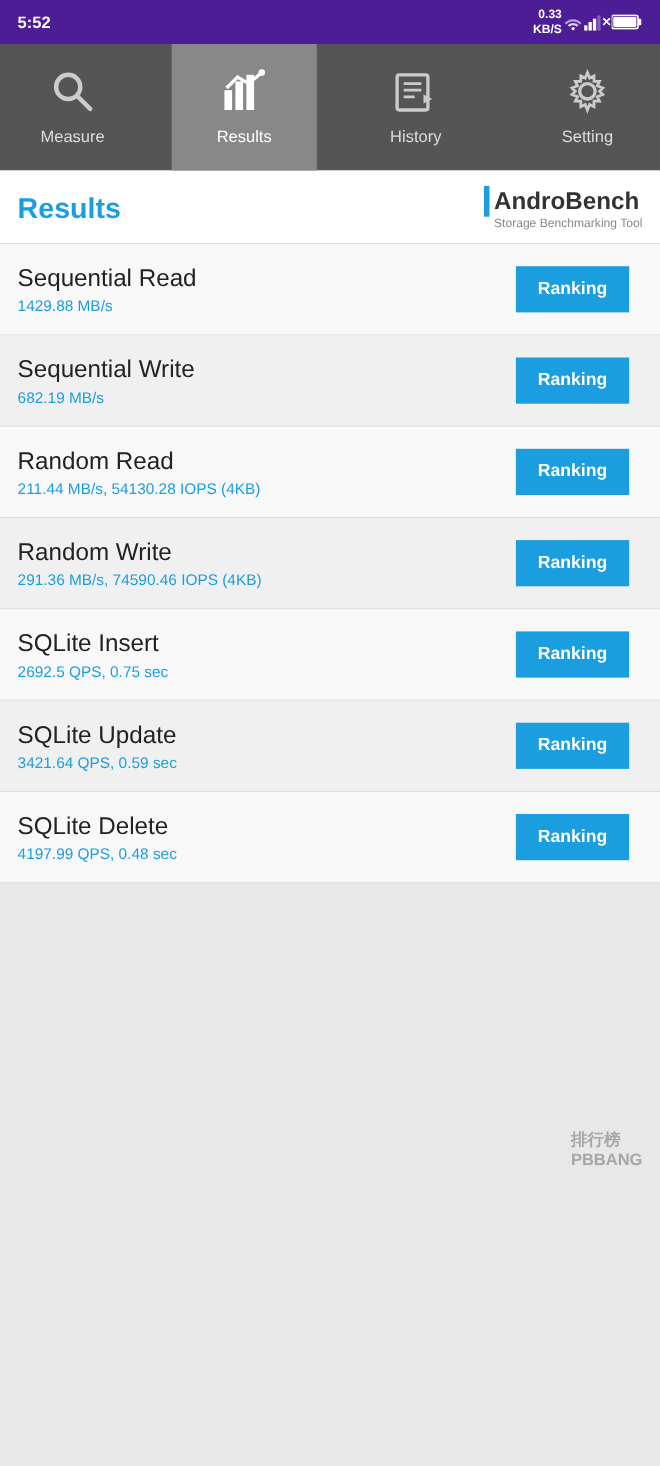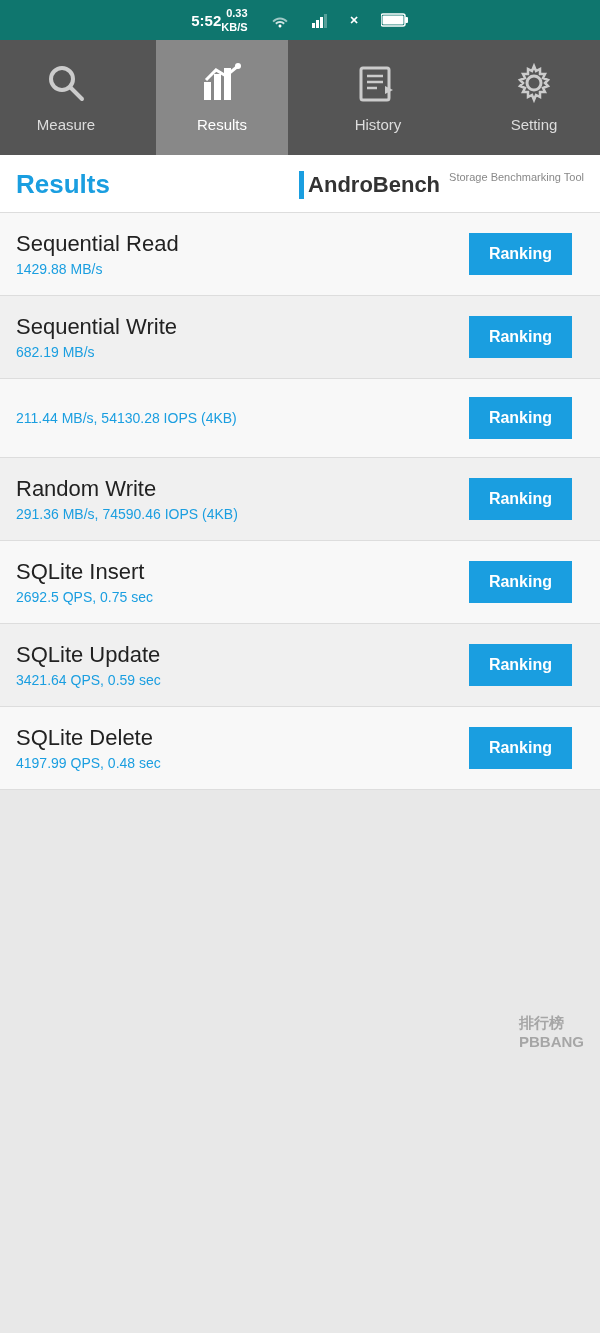--- a/index.html
+++ b/index.html
@@ -7,34 +7,34 @@
     body {
       width: 600px;
       min-height: 1333px;
       font-family: 'Arial', sans-serif;
       background: #e8e8e8;
       overflow-x: hidden;
     }
 
     
     .status-bar {
-      background: #0f766e;
+      background: #4c1d95;
       color: #fff;
       height: 40px;
       display: flex;
       align-items: center;
-      justify-content: center;
+      justify-content: space-between;
       padding: 0 16px;
       font-size: 15px;
       font-weight: bold;
     }
     .status-right {
       display: flex;
       align-items: center;
-      gap: 22px;
+      gap: 0;
       font-size: 12px;
     }
     .status-right .net-speed {
       font-size: 11px;
       text-align: right;
       line-height: 1.2;
     }
 
     
     .nav-tabs {
@@ -78,21 +78,21 @@
       justify-content: space-between;
       border-bottom: 1px solid #ddd;
     }
     .results-title {
       font-size: 26px;
       font-weight: bold;
       color: #1a9ee0;
     }
     .brand-logo {
       display: flex;
-      flex-direction: row;
+      flex-direction: column;
       align-items: flex-start;
       text-align: right;
     }
     .brand-name {
       font-size: 22px;
       font-weight: bold;
       color: #333;
       display: flex;
       align-items: center;
     }
@@ -268,20 +268,21 @@
   </div>
     <div class="result-item">
     <div class="result-info">
       <div class="result-name">Sequential Write</div>
       <div class="result-value">682.19 MB/s</div>
     </div>
     <button class="ranking-btn">Ranking</button>
   </div>
     <div class="result-item">
     <div class="result-info">
+      <div class="result-name">Random Read</div>
       <div class="result-value">211.44 MB/s, 54130.28 IOPS (4KB)</div>
     </div>
     <button class="ranking-btn">Ranking</button>
   </div>
     <div class="result-item">
     <div class="result-info">
       <div class="result-name">Random Write</div>
       <div class="result-value">291.36 MB/s, 74590.46 IOPS (4KB)</div>
     </div>
     <button class="ranking-btn">Ranking</button>

